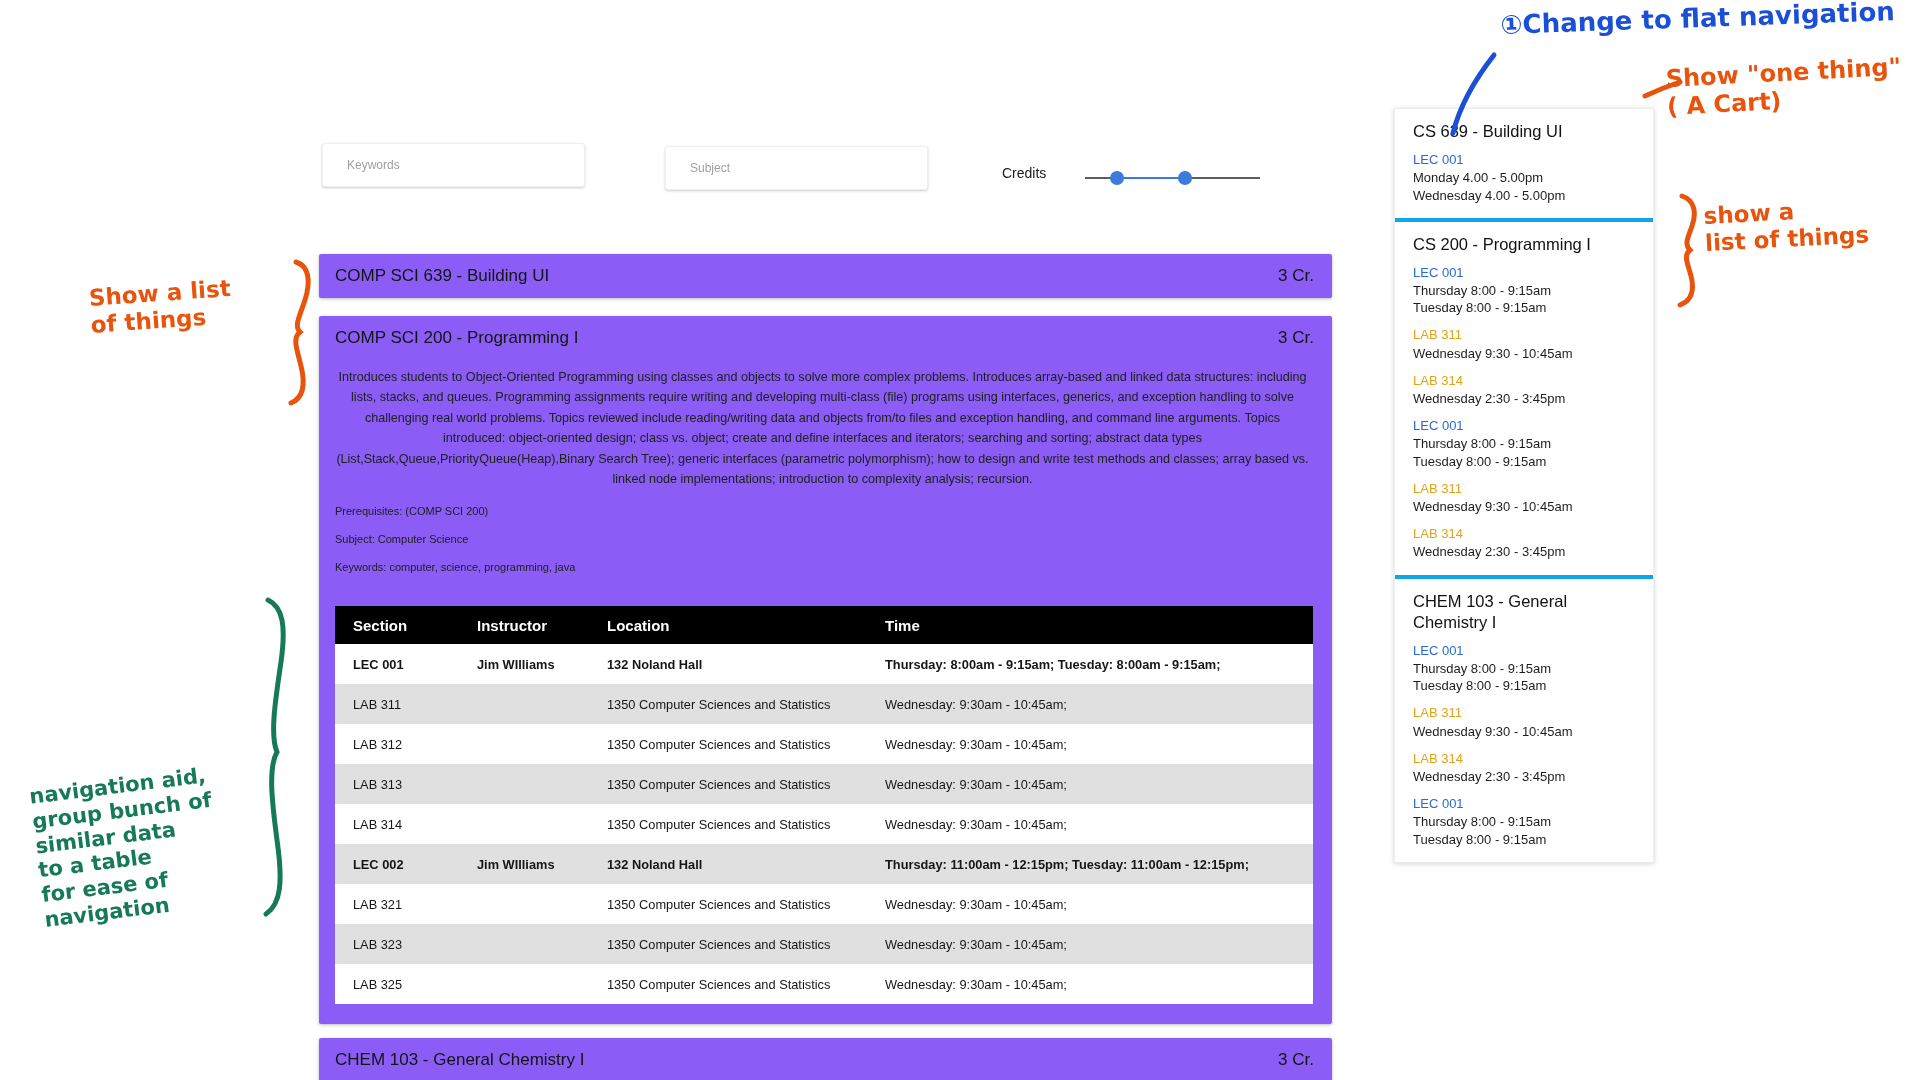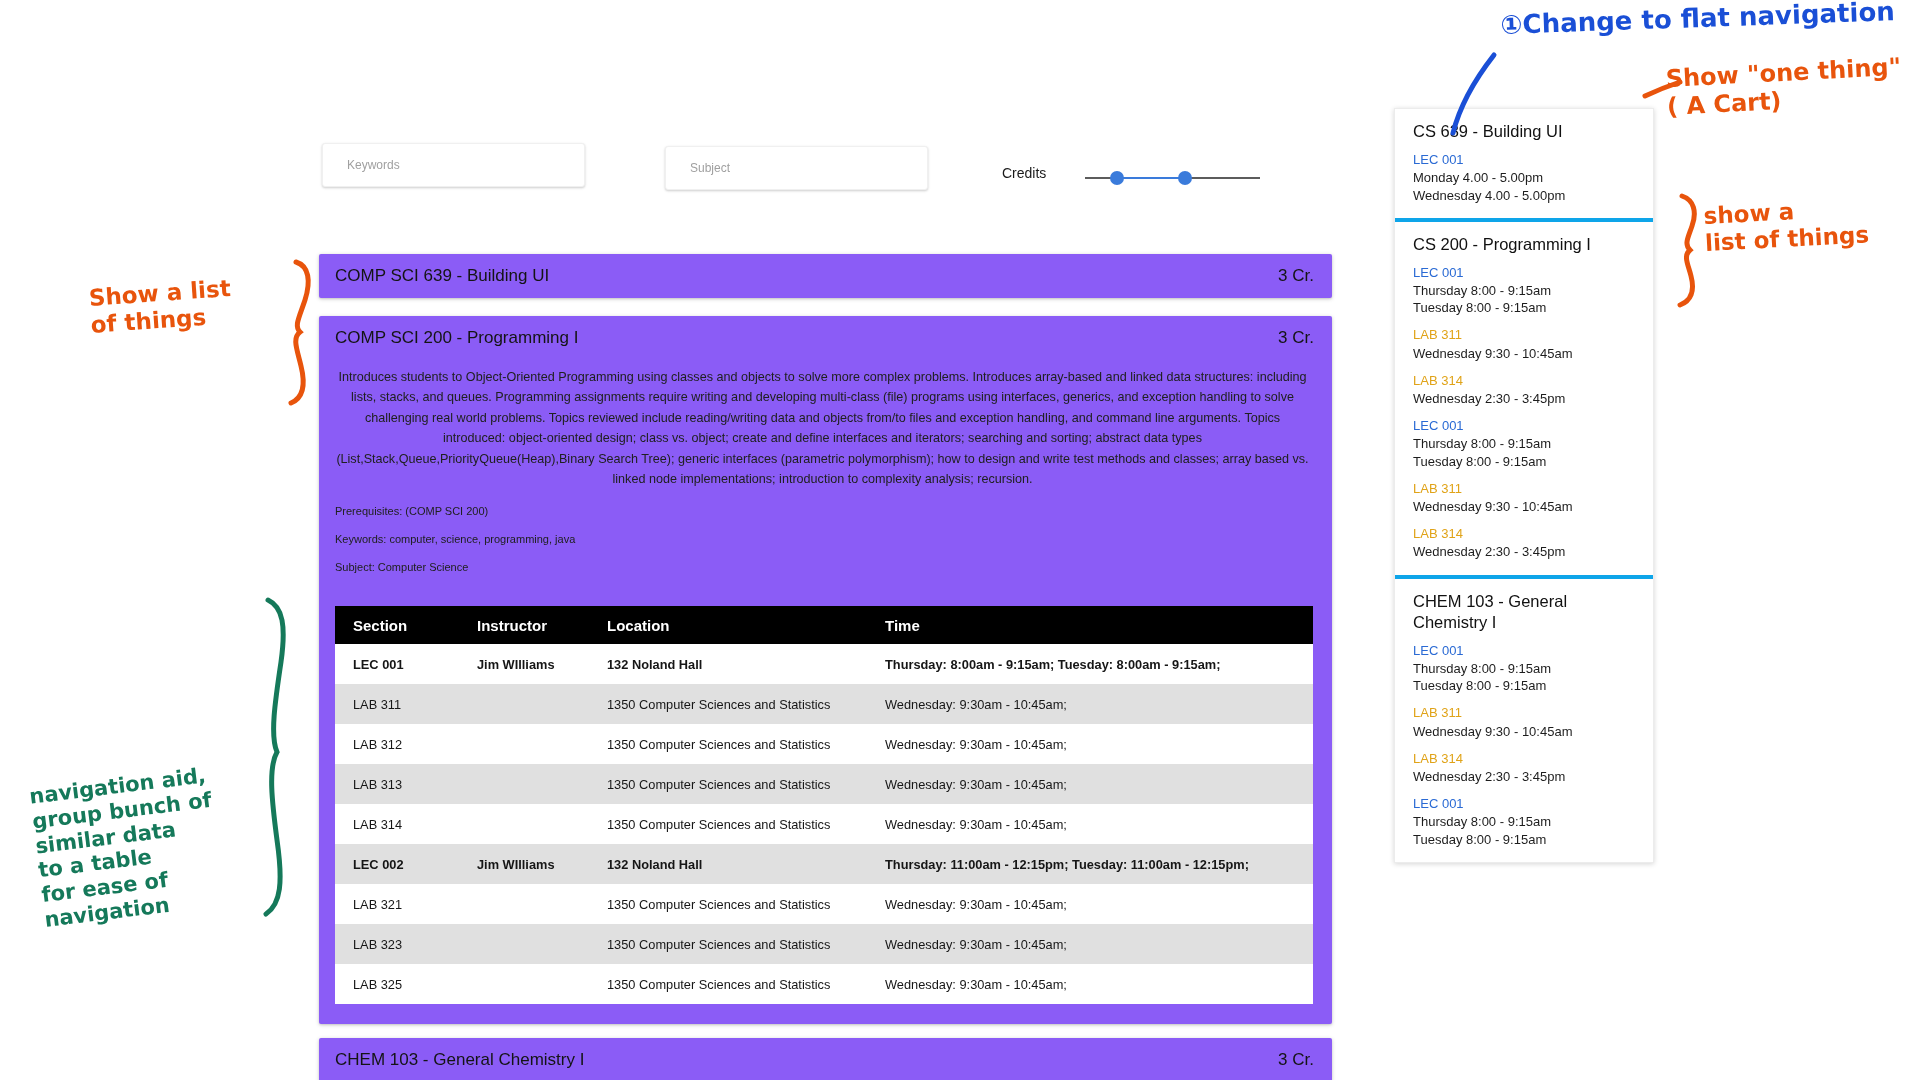--- a/index.html
+++ b/index.html
@@ -237,22 +237,22 @@
   </div>
 
   <div class="course-card" id="card-200">
     <div class="course-head">
       <span class="course-name">COMP SCI 200 - Programming I</span>
       <span class="course-cr">3 Cr.</span>
     </div>
     <div class="course-body">
       <p class="course-desc">Introduces students to Object-Oriented Programming using classes and objects to solve more complex problems. Introduces array-based and linked data structures: including lists, stacks, and queues. Programming assignments require writing and developing multi-class (file) programs using interfaces, generics, and exception handling to solve challenging real world problems. Topics reviewed include reading/writing data and objects from/to files and exception handling, and command line arguments. Topics introduced: object-oriented design; class vs. object; create and define interfaces and iterators; searching and sorting; abstract data types (List,Stack,Queue,PriorityQueue(Heap),Binary Search Tree); generic interfaces (parametric polymorphism); how to design and write test methods and classes; array based vs. linked node implementations; introduction to complexity analysis; recursion.</p>
       <div class="meta-line">Prerequisites: (COMP SCI 200)</div>
+      <div class="meta-line">Subject: Computer Science</div>
       <div class="meta-line">Keywords: computer, science, programming, java</div>
-      <div class="meta-line">Subject: Computer Science</div>
 
       <table class="sections">
         <colgroup>
           <col class="c-section">
             <col class="c-instructor">
             <col class="c-location">
             <col class="c-time">
         </colgroup>
         <thead>
           <tr>

